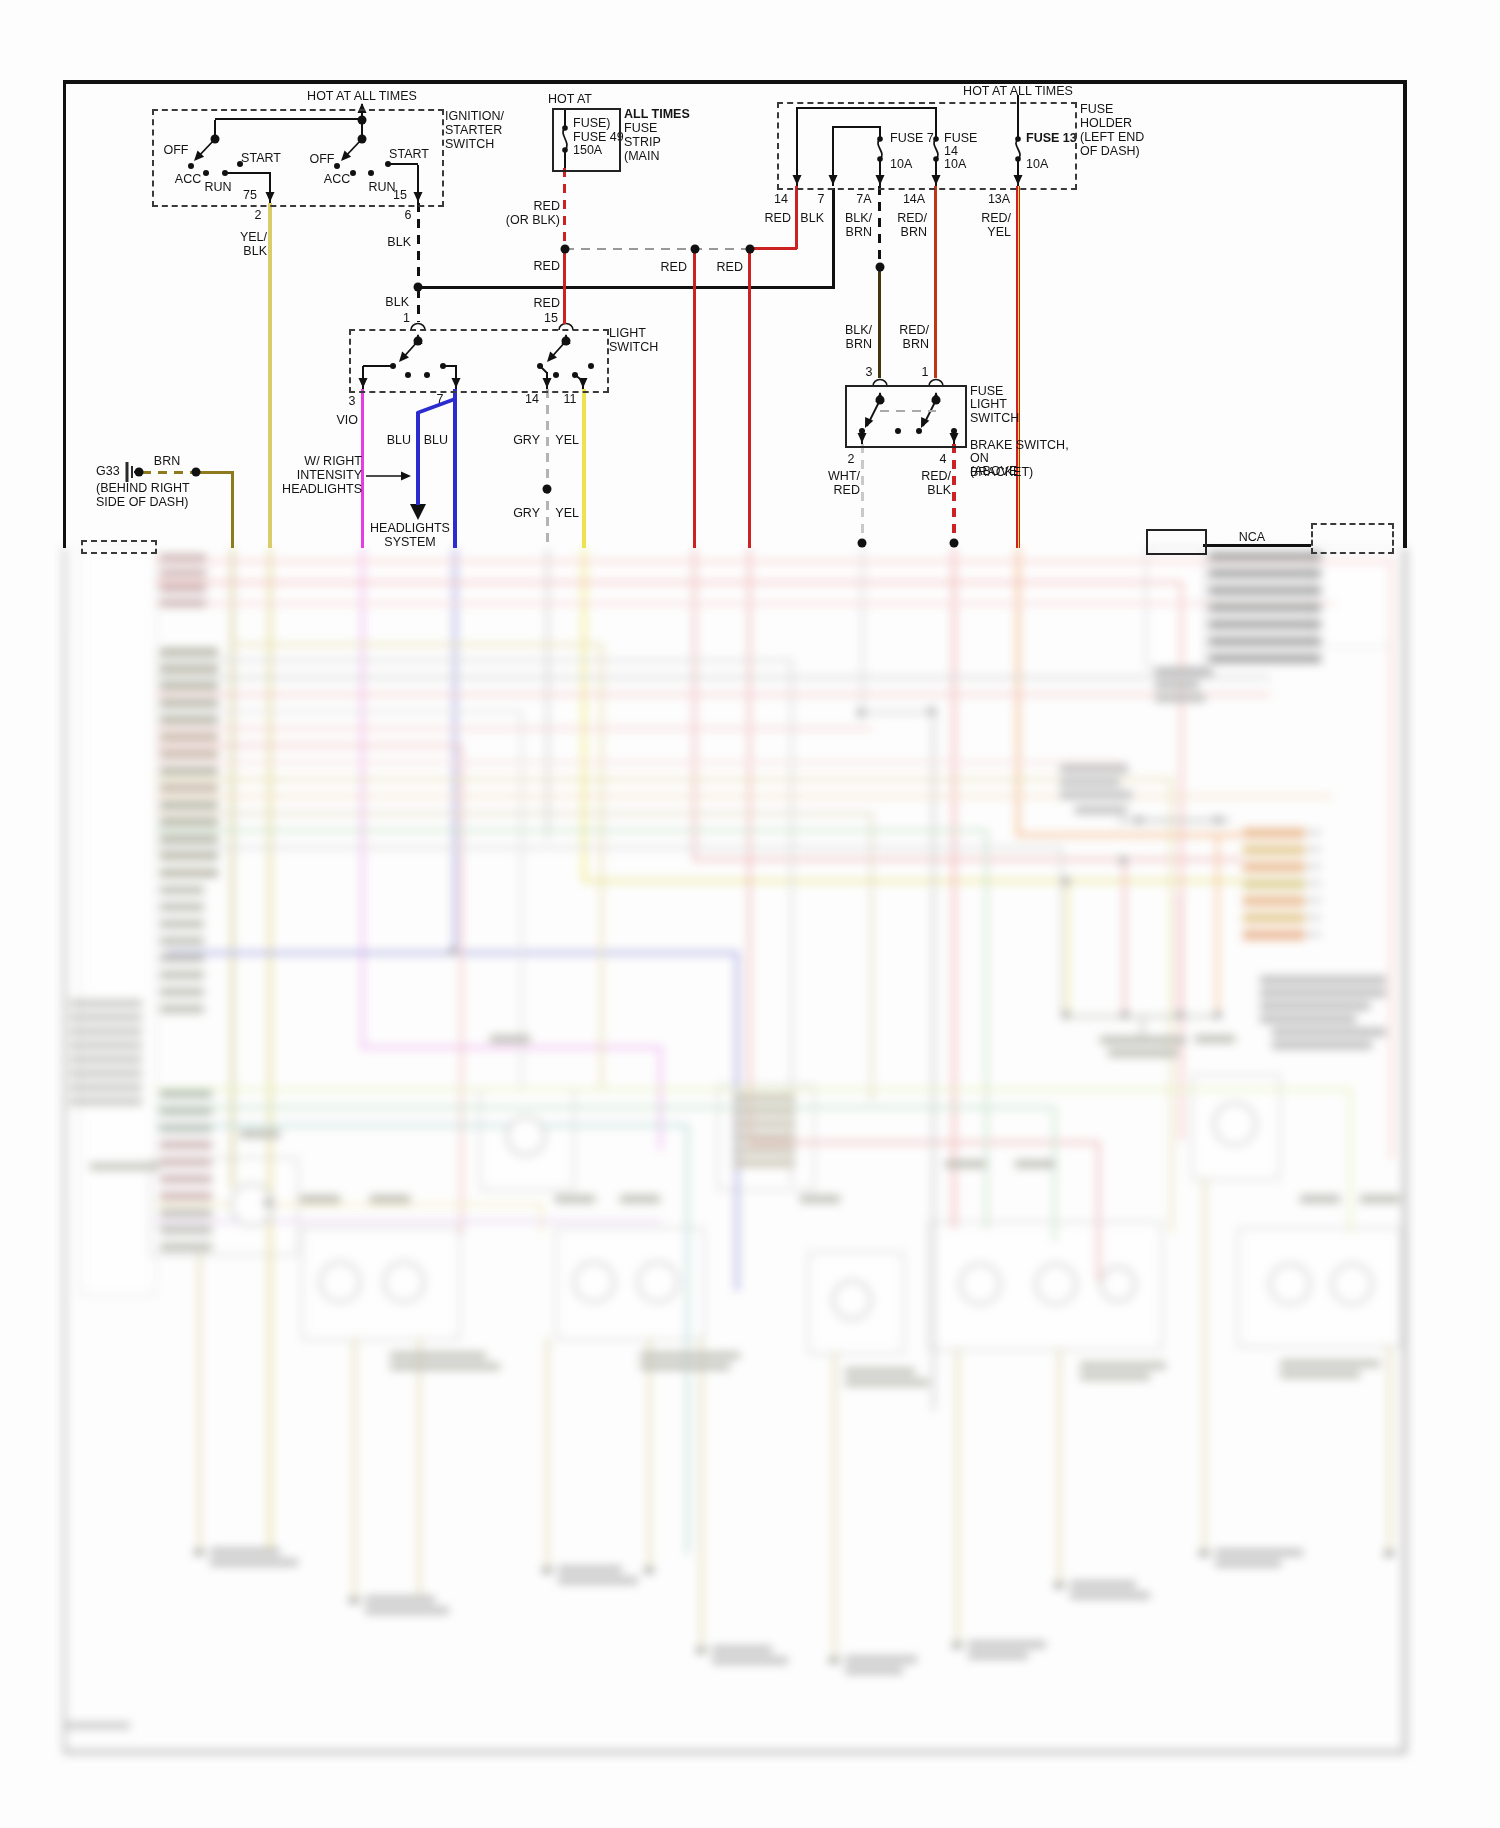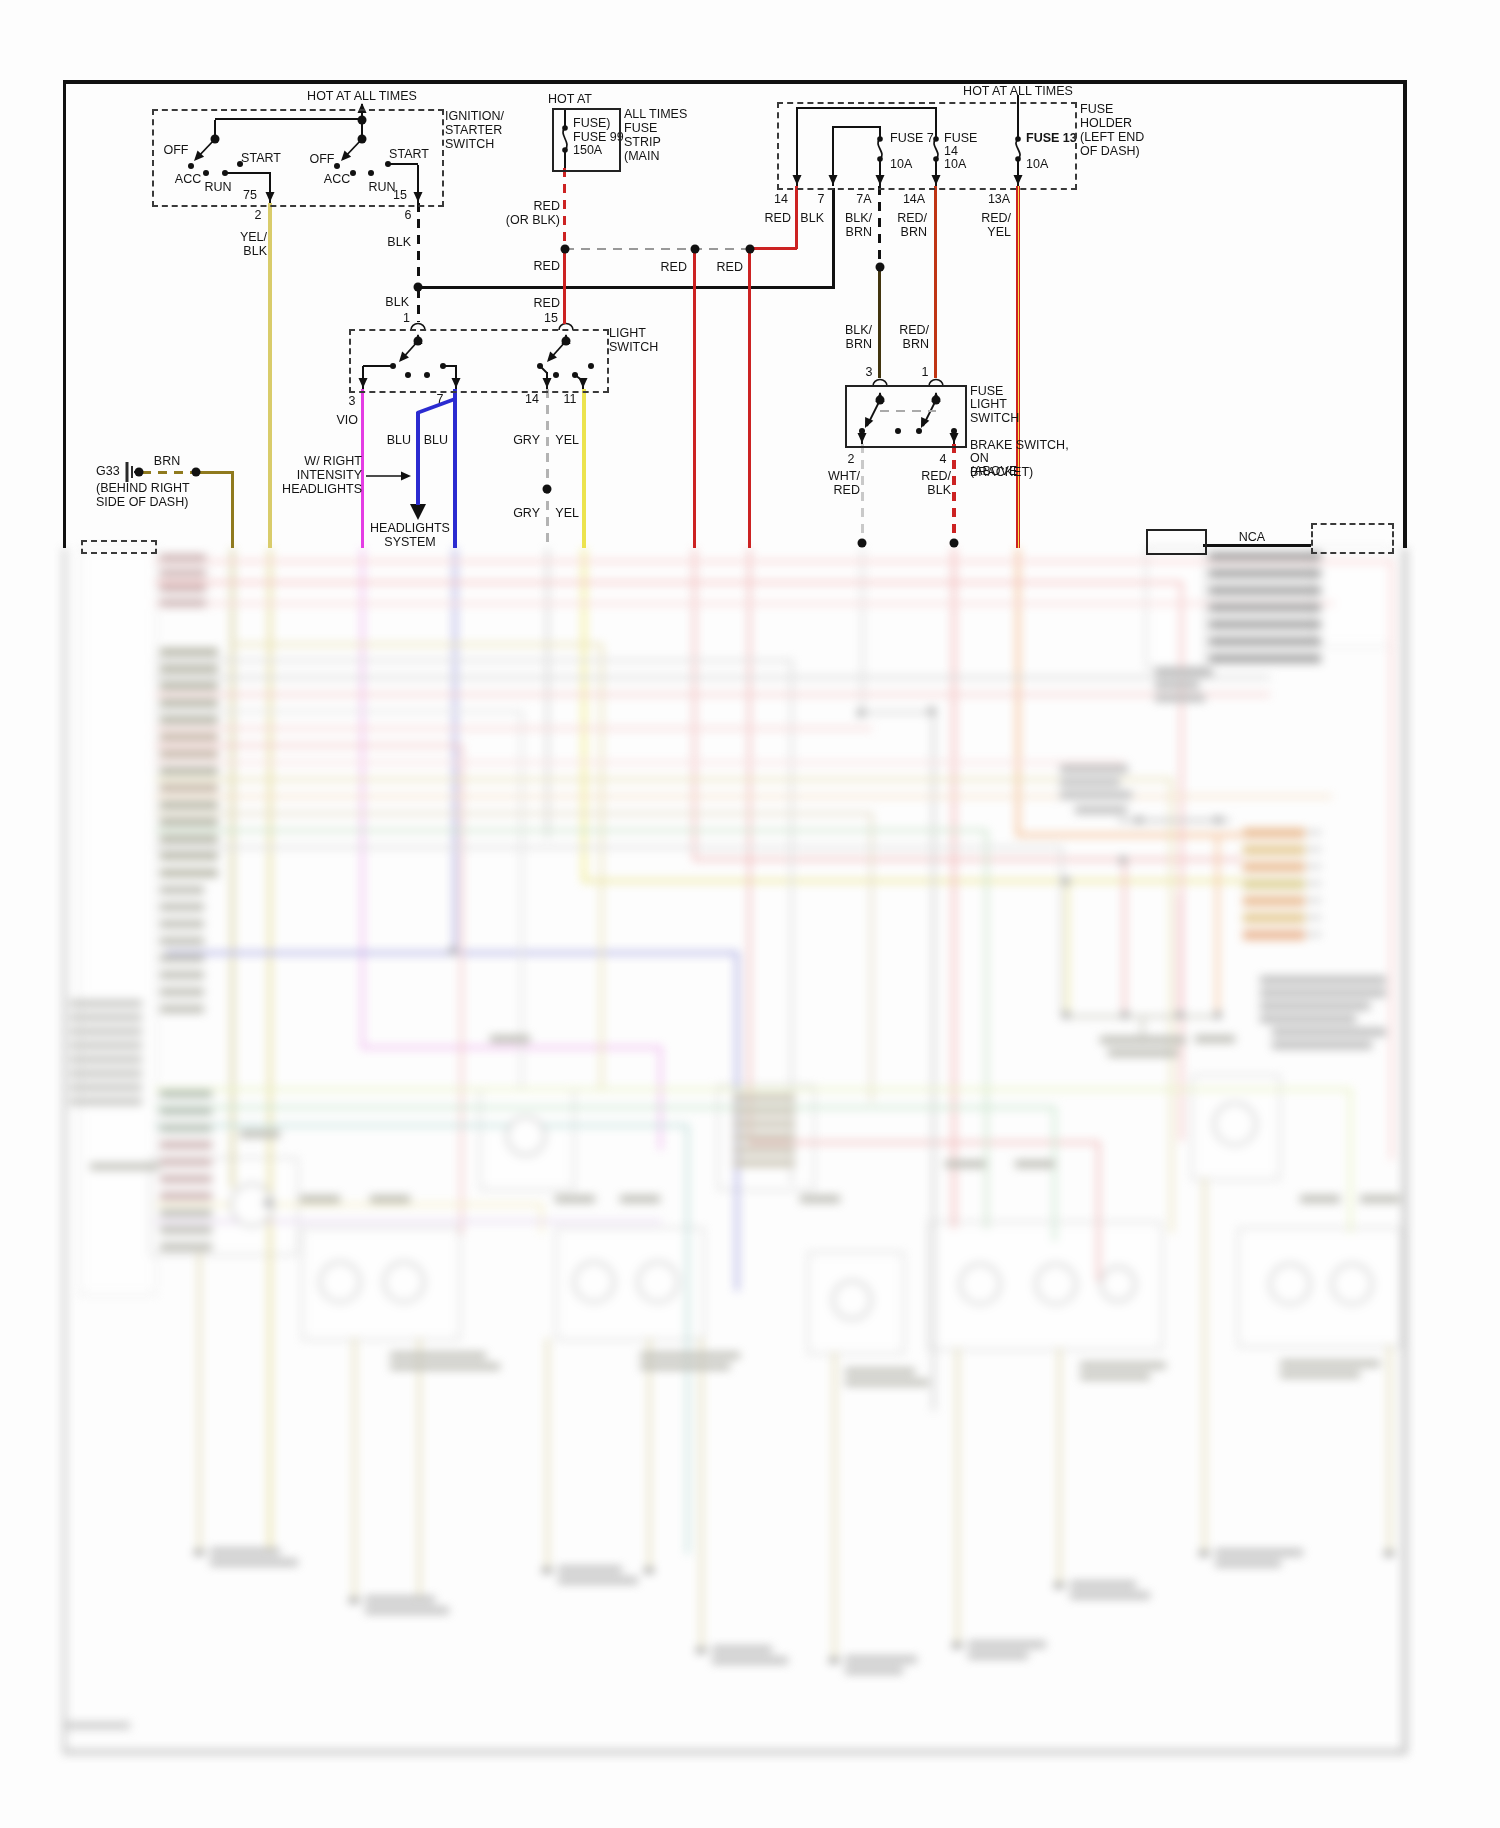--- a/index.html
+++ b/index.html
@@ -426,23 +426,23 @@
       <span class="lbl c" style="left: 409px; top: 155px;">START</span>
       <span class="lbl c" style="left: 250px; top: 196px;">75</span>
       <span class="lbl c" style="left: 400px; top: 196px;">15</span>
       <span class="lbl c" style="left: 258px; top: 216px;">2</span>
       <span class="lbl c" style="left: 408px; top: 216px;">6</span>
       <span class="lbl r" style="left: 267px; top: 238px;">YEL/</span>
       <span class="lbl r" style="left: 267px; top: 252px;">BLK</span>
       <span class="lbl r" style="left: 411px; top: 243px;">BLK</span>
       <span class="lbl c" style="left: 570px; top: 100px;">HOT AT</span>
       <span class="lbl l" style="left: 573px; top: 124px;">FUSE)</span>
-      <span class="lbl l" style="left: 573px; top: 138px;">FUSE 99</span>
+      <span class="lbl l" style="left: 573px; top: 138px;">FUSE 49</span>
       <span class="lbl l" style="left: 573px; top: 151px;">150A</span>
-      <span class="lbl l" style="left: 624px; top: 115px;">ALL TIMES</span>
+      <span class="lbl l" style="left: 624px; top: 115px; font-weight: bold;">ALL TIMES</span>
       <span class="lbl l" style="left: 624px; top: 129px;">FUSE</span>
       <span class="lbl l" style="left: 624px; top: 143px;">STRIP</span>
       <span class="lbl l" style="left: 624px; top: 157px;">(MAIN</span>
       <span class="lbl r" style="left: 560px; top: 207px;">RED</span>
       <span class="lbl r" style="left: 560px; top: 221px;">(OR BLK)</span>
       <span class="lbl r" style="left: 560px; top: 267px;">RED</span>
       <span class="lbl r" style="left: 560px; top: 304px;">RED</span>
       <span class="lbl r" style="left: 687px; top: 268px;">RED</span>
       <span class="lbl r" style="left: 743px; top: 268px;">RED</span>
       <span class="lbl r" style="left: 409px; top: 303px;">BLK</span>

